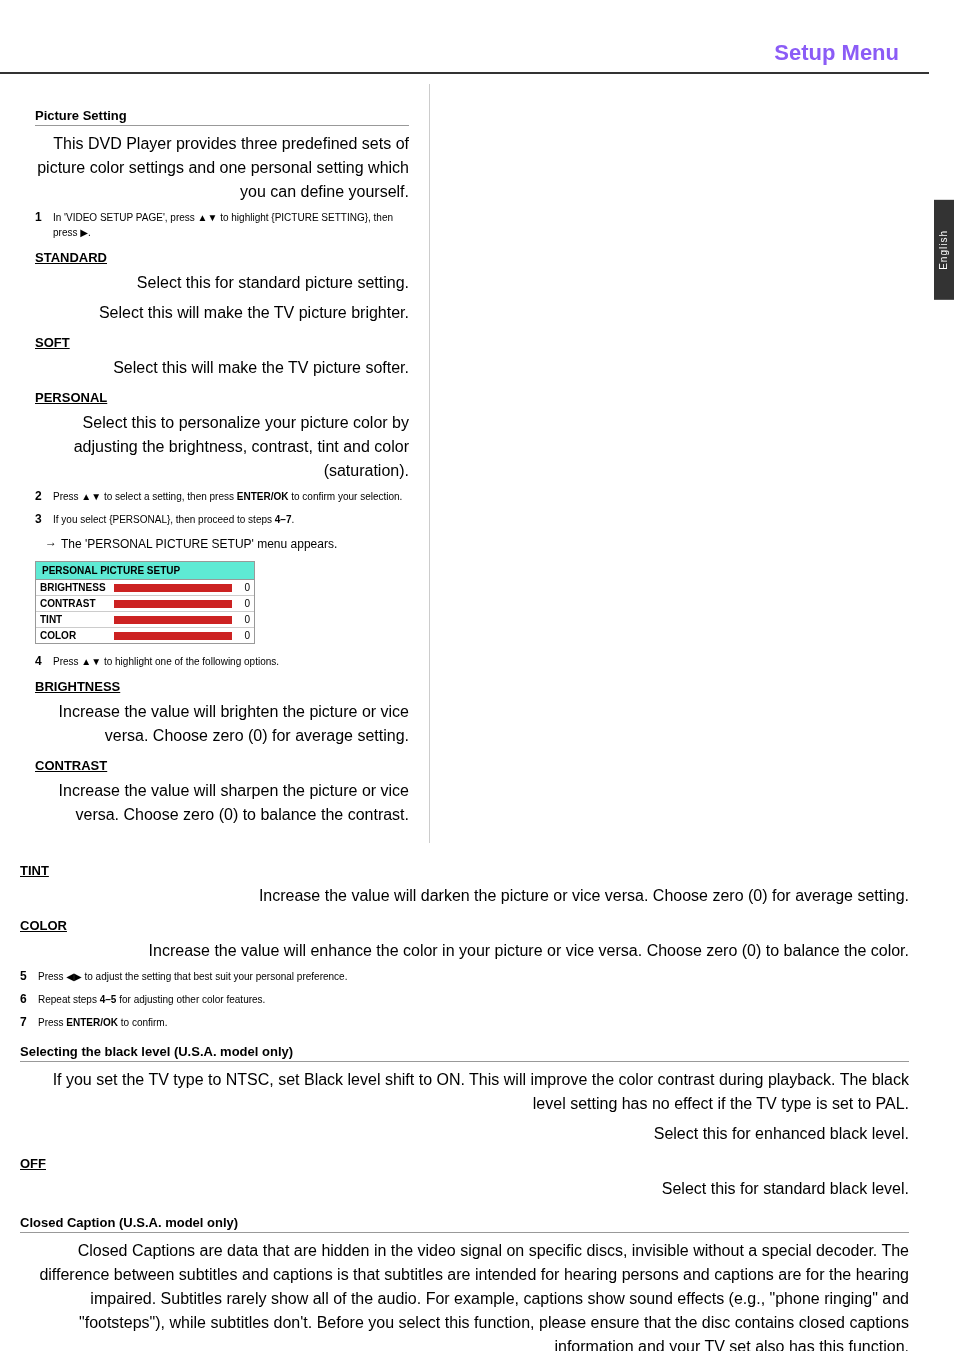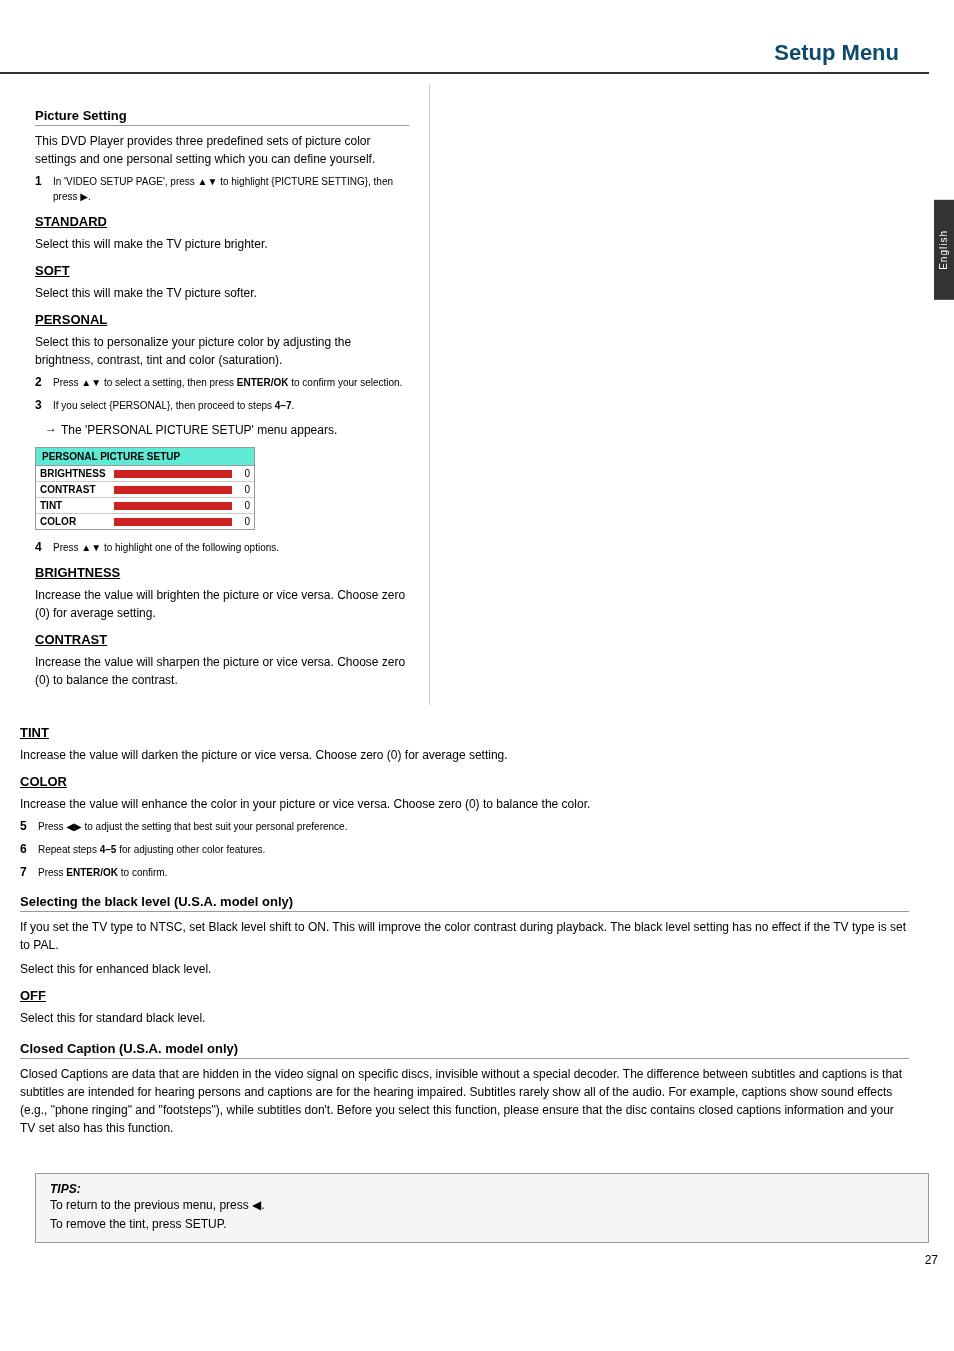--- a/index.html
+++ b/index.html
@@ -42,21 +42,21 @@
       text-align: right;
       padding-right: 30px;
       margin-bottom: 10px;
       border-bottom: 2px solid #333;
       padding-bottom: 6px;
       margin-right: 25px;
     }
     .page-header h1 {
       font-size: 22px;
       font-weight: bold;
-      color: #0c4a6e;
+      color: #8b5cf6;
     }
 
     
     .content-area {
       display: flex;
       flex-direction: column;
       margin-right: 25px;
     }
 
     .left-column {
@@ -82,23 +82,24 @@
     .section-heading {
       font-size: 13px;
       font-weight: bold;
       border-bottom: 1px solid #999;
       padding-bottom: 2px;
       margin-bottom: 6px;
       margin-top: 14px;
     }
 
     p {
-      font-size: 12px;
+      font-size: 16px;
       line-height: 1.5;
       margin-bottom: 6px;
+      text-align: right;
     }
 
     .numbered-item {
       display: flex;
       flex-direction: row;
       margin-bottom: 8px;
     }
     .numbered-item .num {
       font-weight: bold;
       min-width: 18px;
@@ -215,20 +216,21 @@
       <div class="section-heading">Picture Setting</div>
 
       <p>This DVD Player provides three predefined sets of picture color settings and one personal setting which you can define yourself.</p>
 
       <div class="numbered-item">
         <span class="num">1</span>
         <span class="content">In 'VIDEO SETUP PAGE', press ▲▼ to highlight {PICTURE SETTING}, then press ▶.</span>
       </div>
 
       <div class="section-title">STANDARD</div>
+      <p>Select this for standard picture setting.</p>
 
       <p>Select this will make the TV picture brighter.</p>
 
       <div class="section-title">SOFT</div>
       <p>Select this will make the TV picture softer.</p>
 
       <div class="section-title">PERSONAL</div>
       <p>Select this to personalize your picture color by adjusting the brightness, contrast, tint and color (saturation).</p>
 
       <div class="numbered-item">

